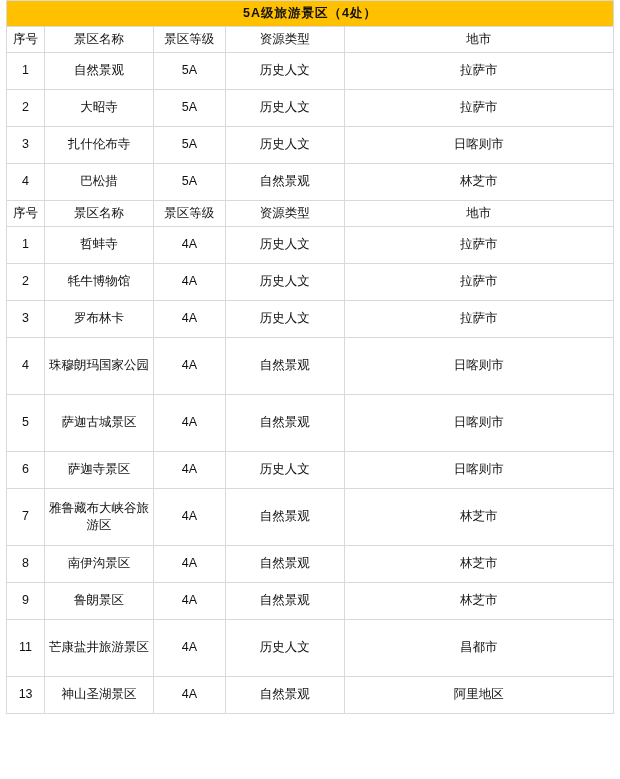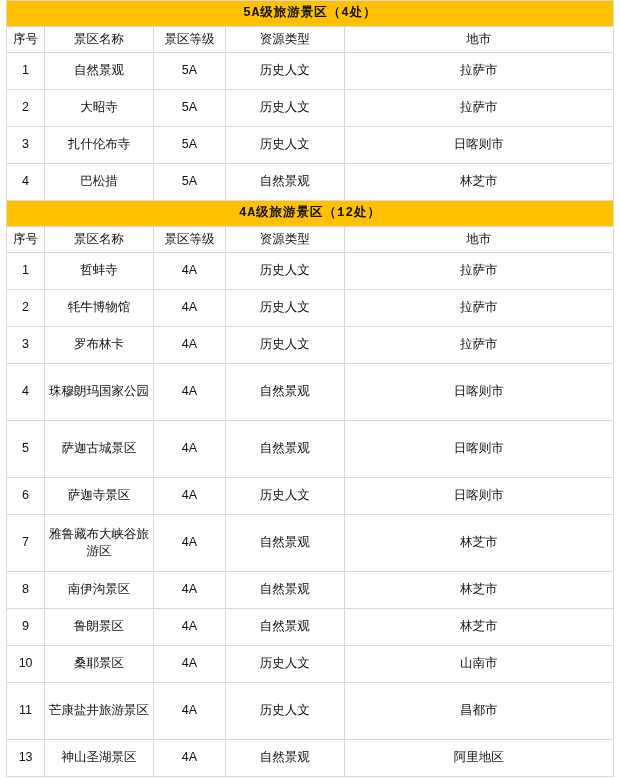--- a/index.html
+++ b/index.html
@@ -34,21 +34,20 @@
     color: #111111;
   }
   .section-title td {
     background: #ffc000;
     font-weight: bold;
     font-size: 15px;
     letter-spacing: 1px;
     padding: 6px 0;
     border: 1px solid #e0a800;
     color: #000000;
-    font-family: Liberation Mono, monospace;
   }
   .head td {
     font-size: 12.5px;
     font-weight: normal;
     padding: 5px 2px;
     background: #ffffff;
     margin-top: 16px;
   }
   .c-no    { width: 38px; }
   .c-name  { width: 108px; }
@@ -104,23 +103,20 @@
         <td>日喀则市</td>
       </tr>
       <tr class="row-norm">
         <td>4</td>
         <td>巴松措</td>
         <td>5A</td>
         <td>自然景观</td>
         <td>林芝市</td>
       </tr>
 
-      <tr class="section-title">
-        <td colspan="5">4A级旅游景区（12处）</td>
-      </tr>
       <tr class="head">
         <td>序号</td>
         <td>景区名称</td>
         <td>景区等级</td>
         <td>资源类型</td>
         <td>地市</td>
       </tr>
       <tr class="row-norm">
         <td>1</td>
         <td>哲蚌寺</td>
@@ -177,27 +173,20 @@
         <td>自然景观</td>
         <td>林芝市</td>
       </tr>
       <tr class="row-norm">
         <td>9</td>
         <td>鲁朗景区</td>
         <td>4A</td>
         <td>自然景观</td>
         <td>林芝市</td>
       </tr>
-      <tr class="row-norm">
-        <td>10</td>
-        <td>桑耶景区</td>
-        <td>4A</td>
-        <td>历史人文</td>
-        <td>山南市</td>
-      </tr>
       <tr class="row-tall">
         <td>11</td>
         <td>芒康盐井旅游景区</td>
         <td>4A</td>
         <td>历史人文</td>
         <td>昌都市</td>
       </tr>
       <tr class="row-norm">
         <td>13</td>
         <td>神山圣湖景区</td>

